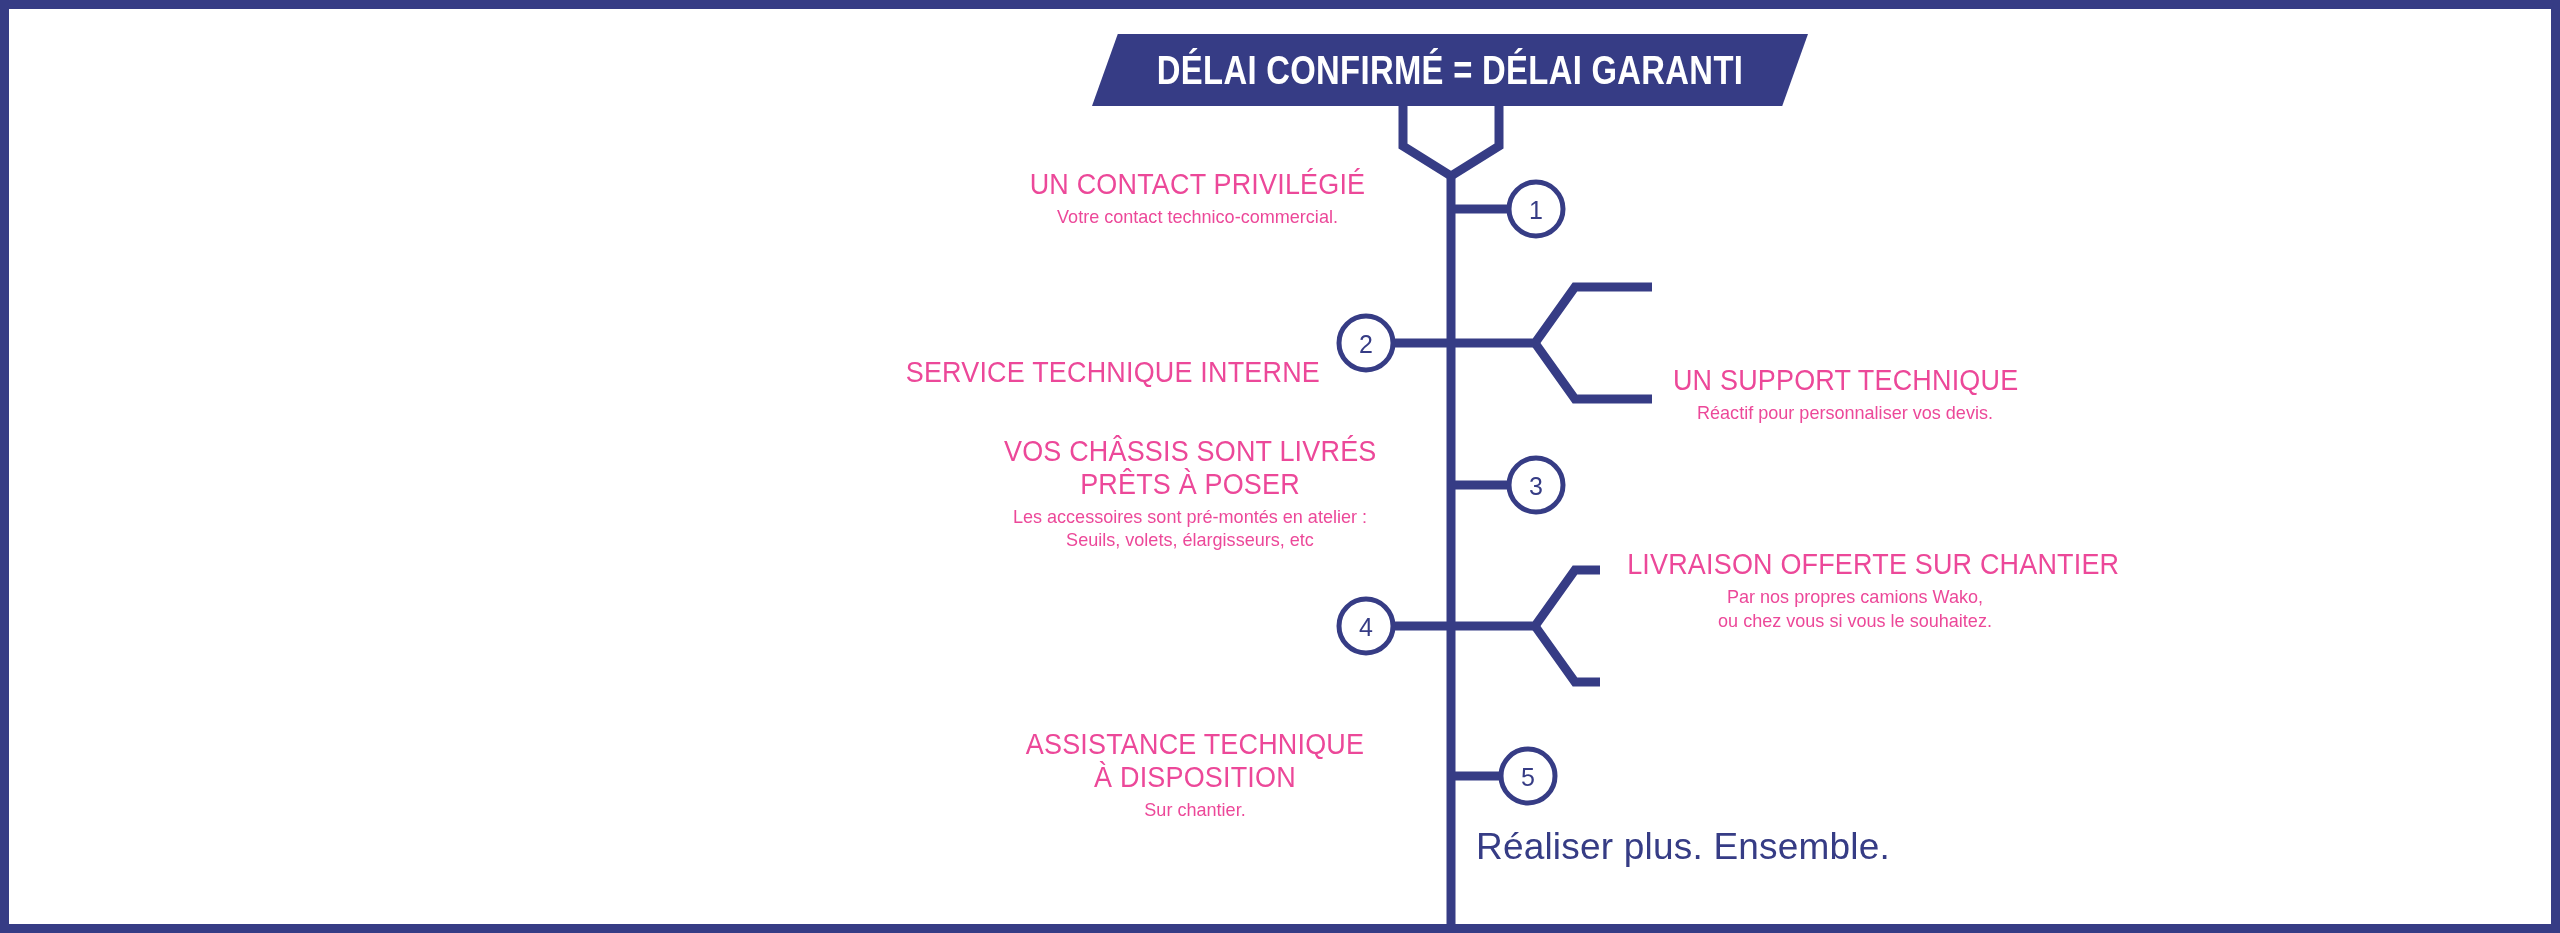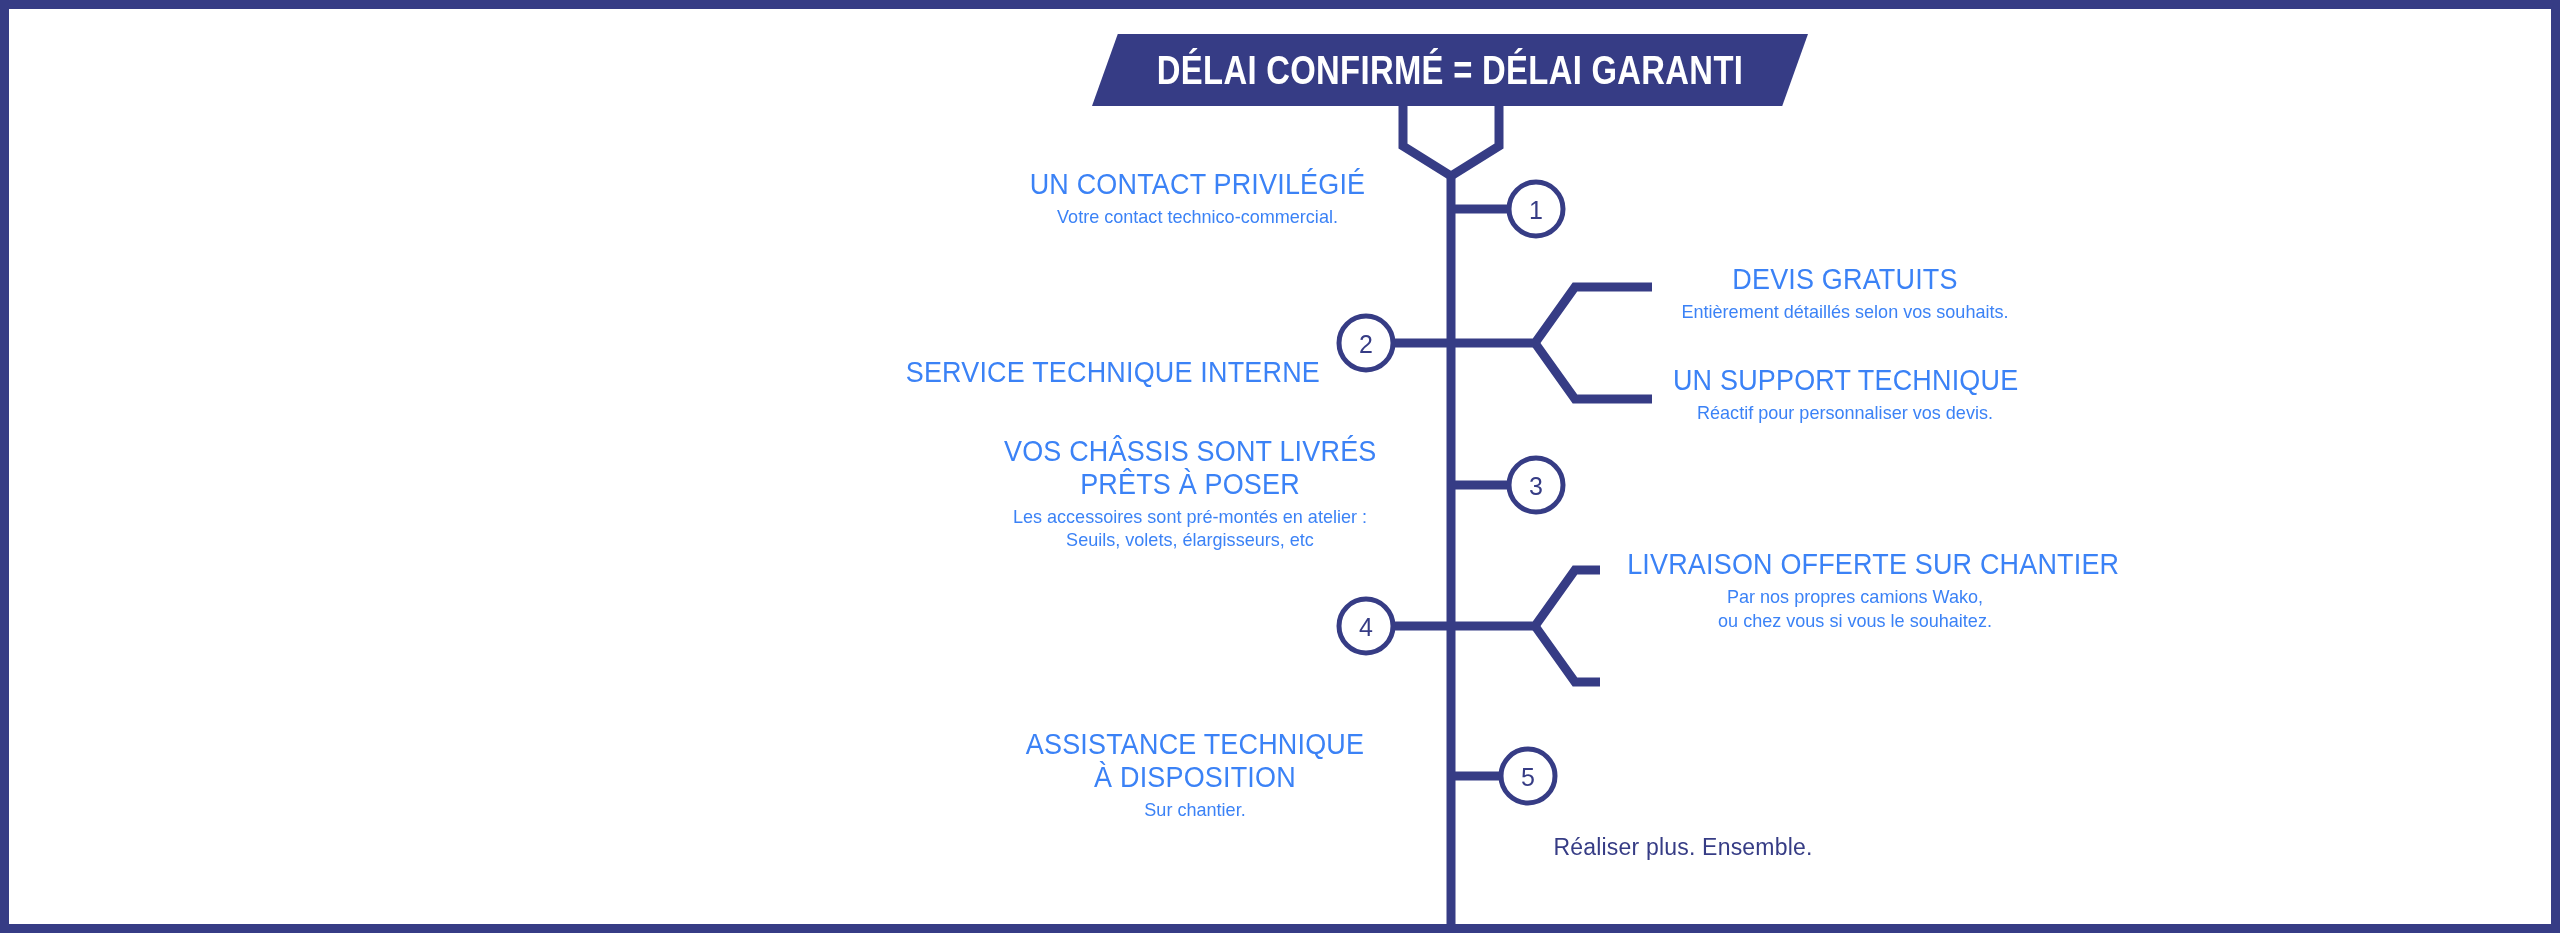--- a/index.html
+++ b/index.html
@@ -68,21 +68,21 @@
     letter-spacing: 0.4px;
     transform: scaleX(0.80);
     transform-origin: center center;
     white-space: nowrap;
     line-height: 1;
   }
 
   
   .node {
     position: absolute;
-    color: #3b82f6;
+    color: #ec4899;
     z-index: 2;
   }
   .node .title {
     font-size: 29px;
     font-weight: 400;
     letter-spacing: 0.2px;
     line-height: 1.13;
     white-space: nowrap;
   }
   .node .sub {
@@ -105,21 +105,21 @@
   .node .sub.cond { transform: scaleX(0.95); }
   .node.center-align .sub.cond { transform-origin: center center; }
 
   
   .tagline {
     position: absolute;
     left: 1683px;
     top: 847px;
     transform: translate(-50%, -50%);
     color: #363C85;
-    font-size: 23px;
+    font-size: 37px;
     font-weight: 400;
     letter-spacing: 0.2px;
     white-space: nowrap;
     z-index: 2;
   }
 
   
   .circle-num {
     position: absolute;
     color: #363C85;
@@ -180,24 +180,20 @@
 
   <div class="node center-align" style="left:1005px; top:168px; width:385px;">
     <div class="title cond">UN CONTACT PRIVILÉGIÉ</div>
     <div class="sub cond">Votre contact technico-commercial.</div>
   </div>
 
   <div class="node right-align" style="left:870px; top:326px; width:450px;">
     <div class="title cond">SERVICE TECHNIQUE INTERNE</div>
   </div>
 
-  <div class="node center-align" style="left:1660px; top:263px; width:370px;">
-    <div class="title cond">DEVIS GRATUITS</div>
-    <div class="sub cond">Entièrement détaillés selon vos souhaits.</div>
-  </div>
 
   <div class="node center-align" style="left:990px; top:435px; width:400px;">
     <div class="title cond">VOS CHÂSSIS SONT LIVRÉS</div>
     <div class="title cond">PRÊTS À POSER</div>
     <div class="sub cond">Les accessoires sont pré-montés en atelier :</div>
     <div class="sub cond" style="margin-top:0;">Seuils, volets, élargisseurs, etc</div>
   </div>
 
   <div class="node center-align" style="left:1660px; top:364px; width:370px;">
     <div class="title cond">UN SUPPORT TECHNIQUE</div>

